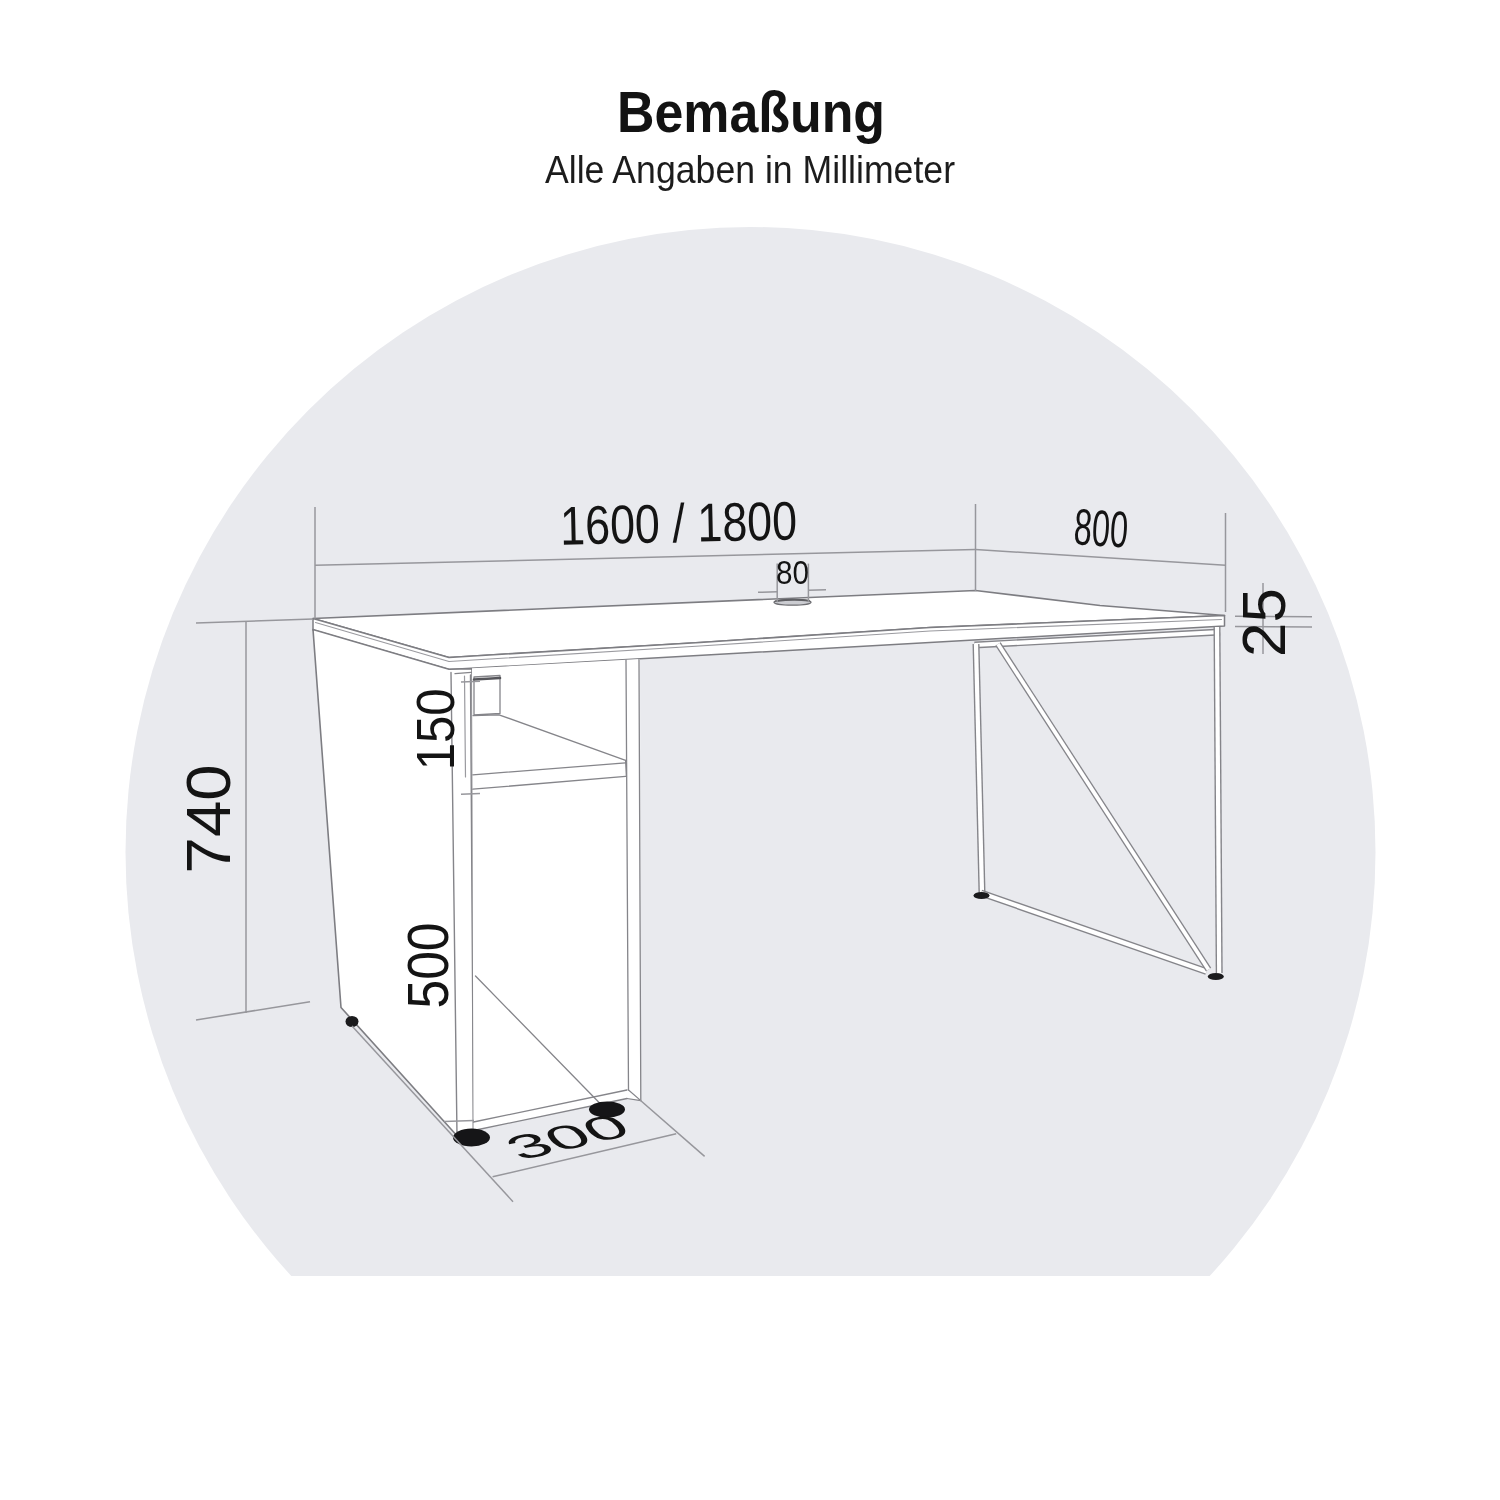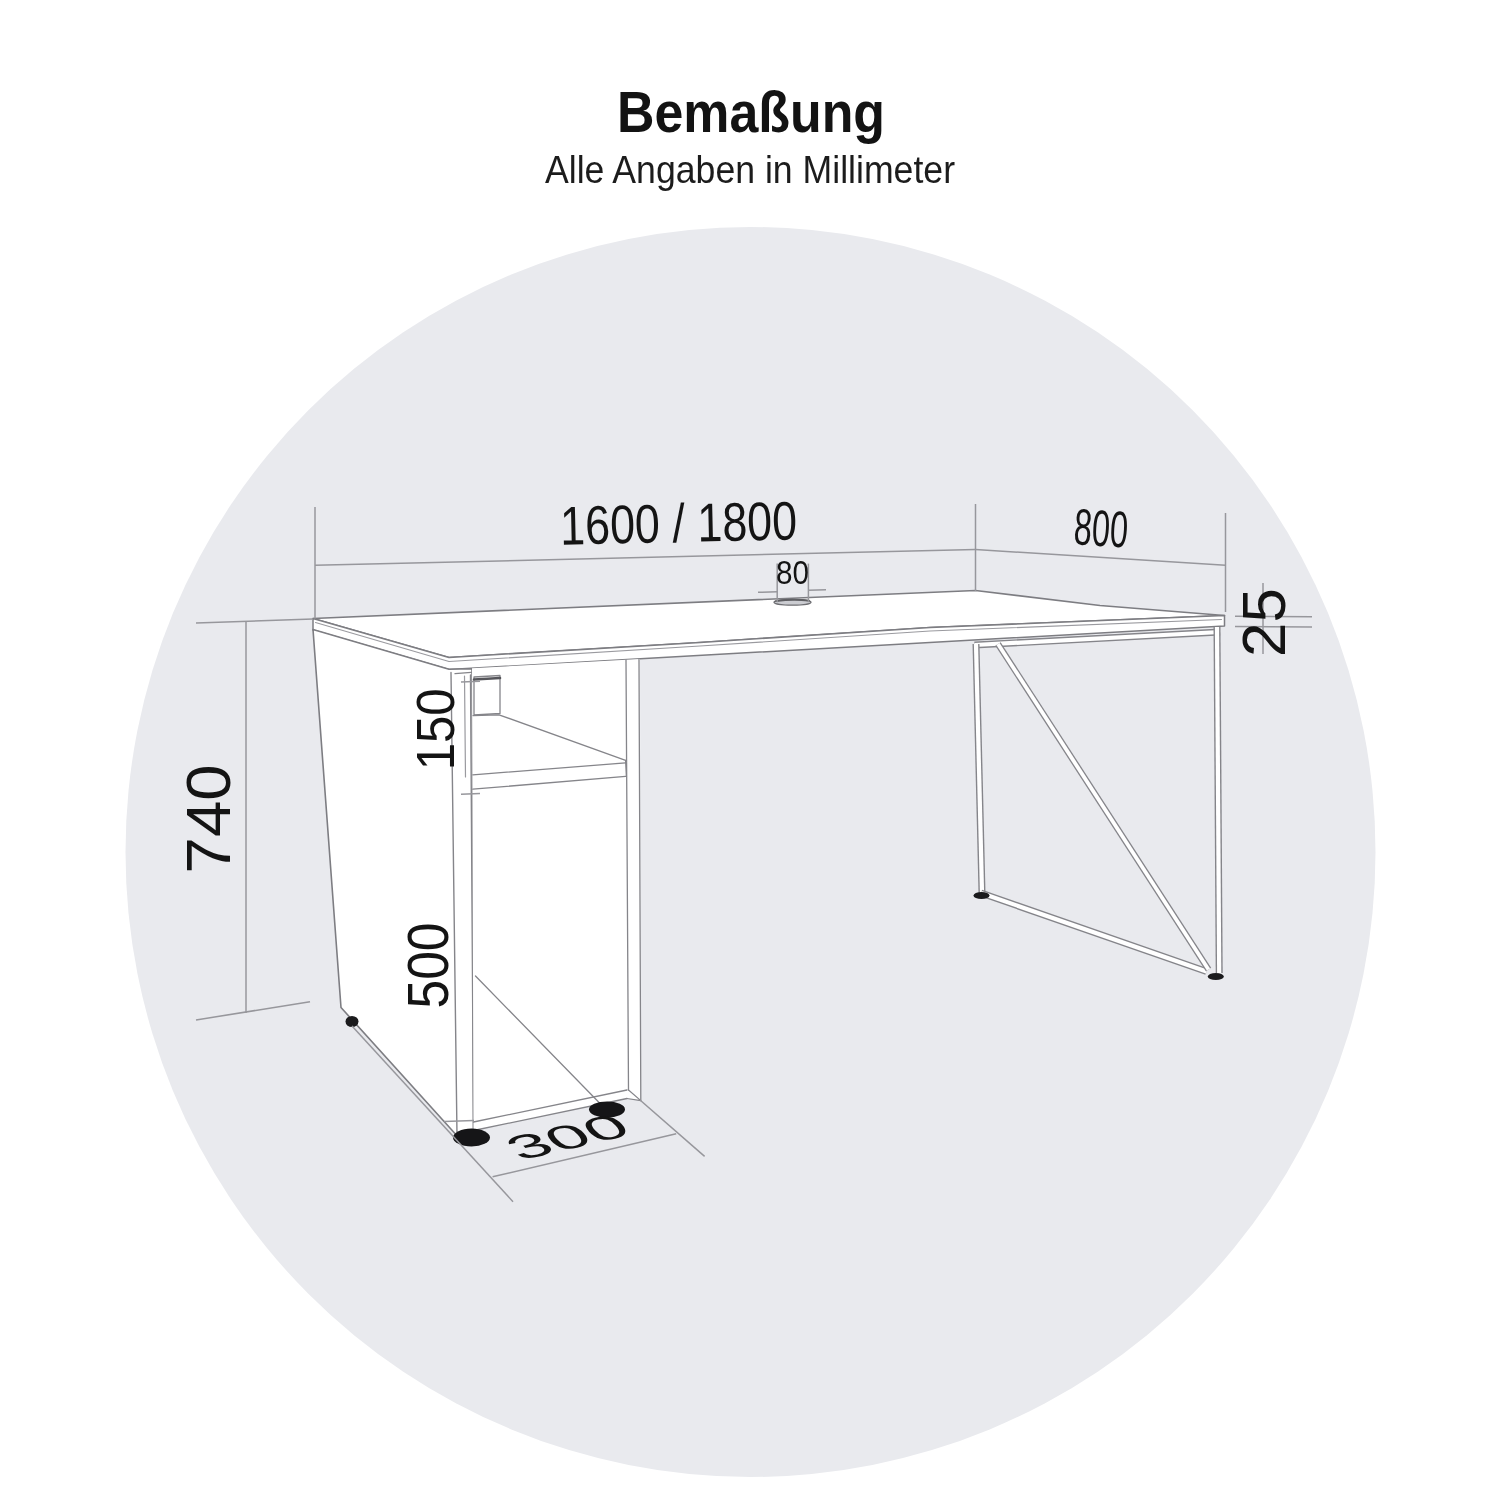--- a/index.html
+++ b/index.html
@@ -1,16 +1,16 @@
 <!DOCTYPE html>
 <html><head>
 <meta charset="utf-8">
 <style>
   html,body{margin:0;padding:0;background:#ffffff;}
-  .page{width:1500px;height:1500px;position:relative;font-family:"Liberation Sans",sans-serif;}
+  .page{width:1500px;height:1276px;position:relative;font-family:"Liberation Sans",sans-serif;}
   svg{display:block;}
 </style>
 </head>
 <body>
 <div class="page">
 <svg width="1500" height="1500" viewBox="0 0 1500 1500">
 
   <rect x="0" y="0" width="1500" height="1500" fill="#ffffff"></rect>
 
   <text x="751" y="132" font-size="58" font-weight="bold" fill="#131313" text-anchor="middle" textLength="268" lengthAdjust="spacingAndGlyphs">Bemaßung</text>

